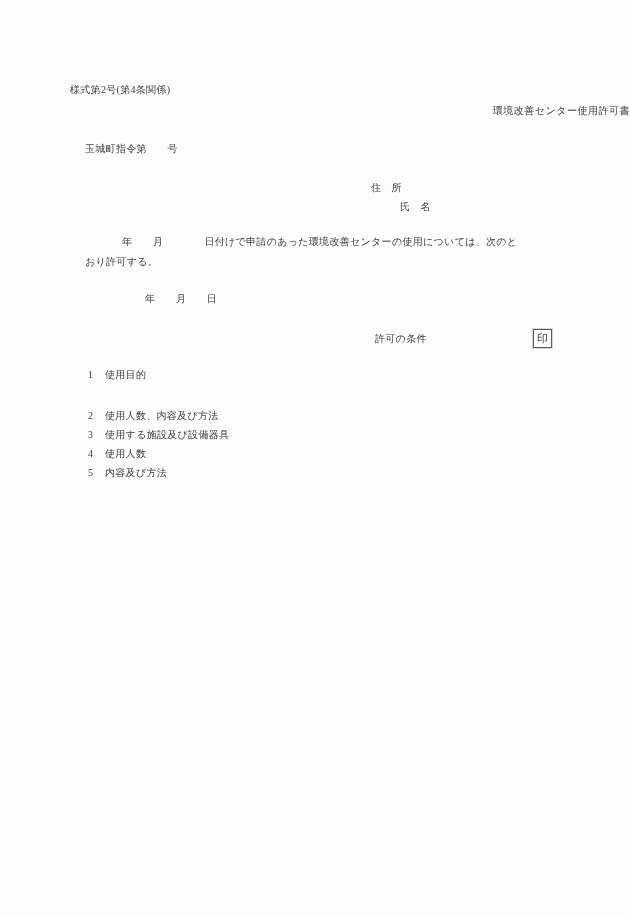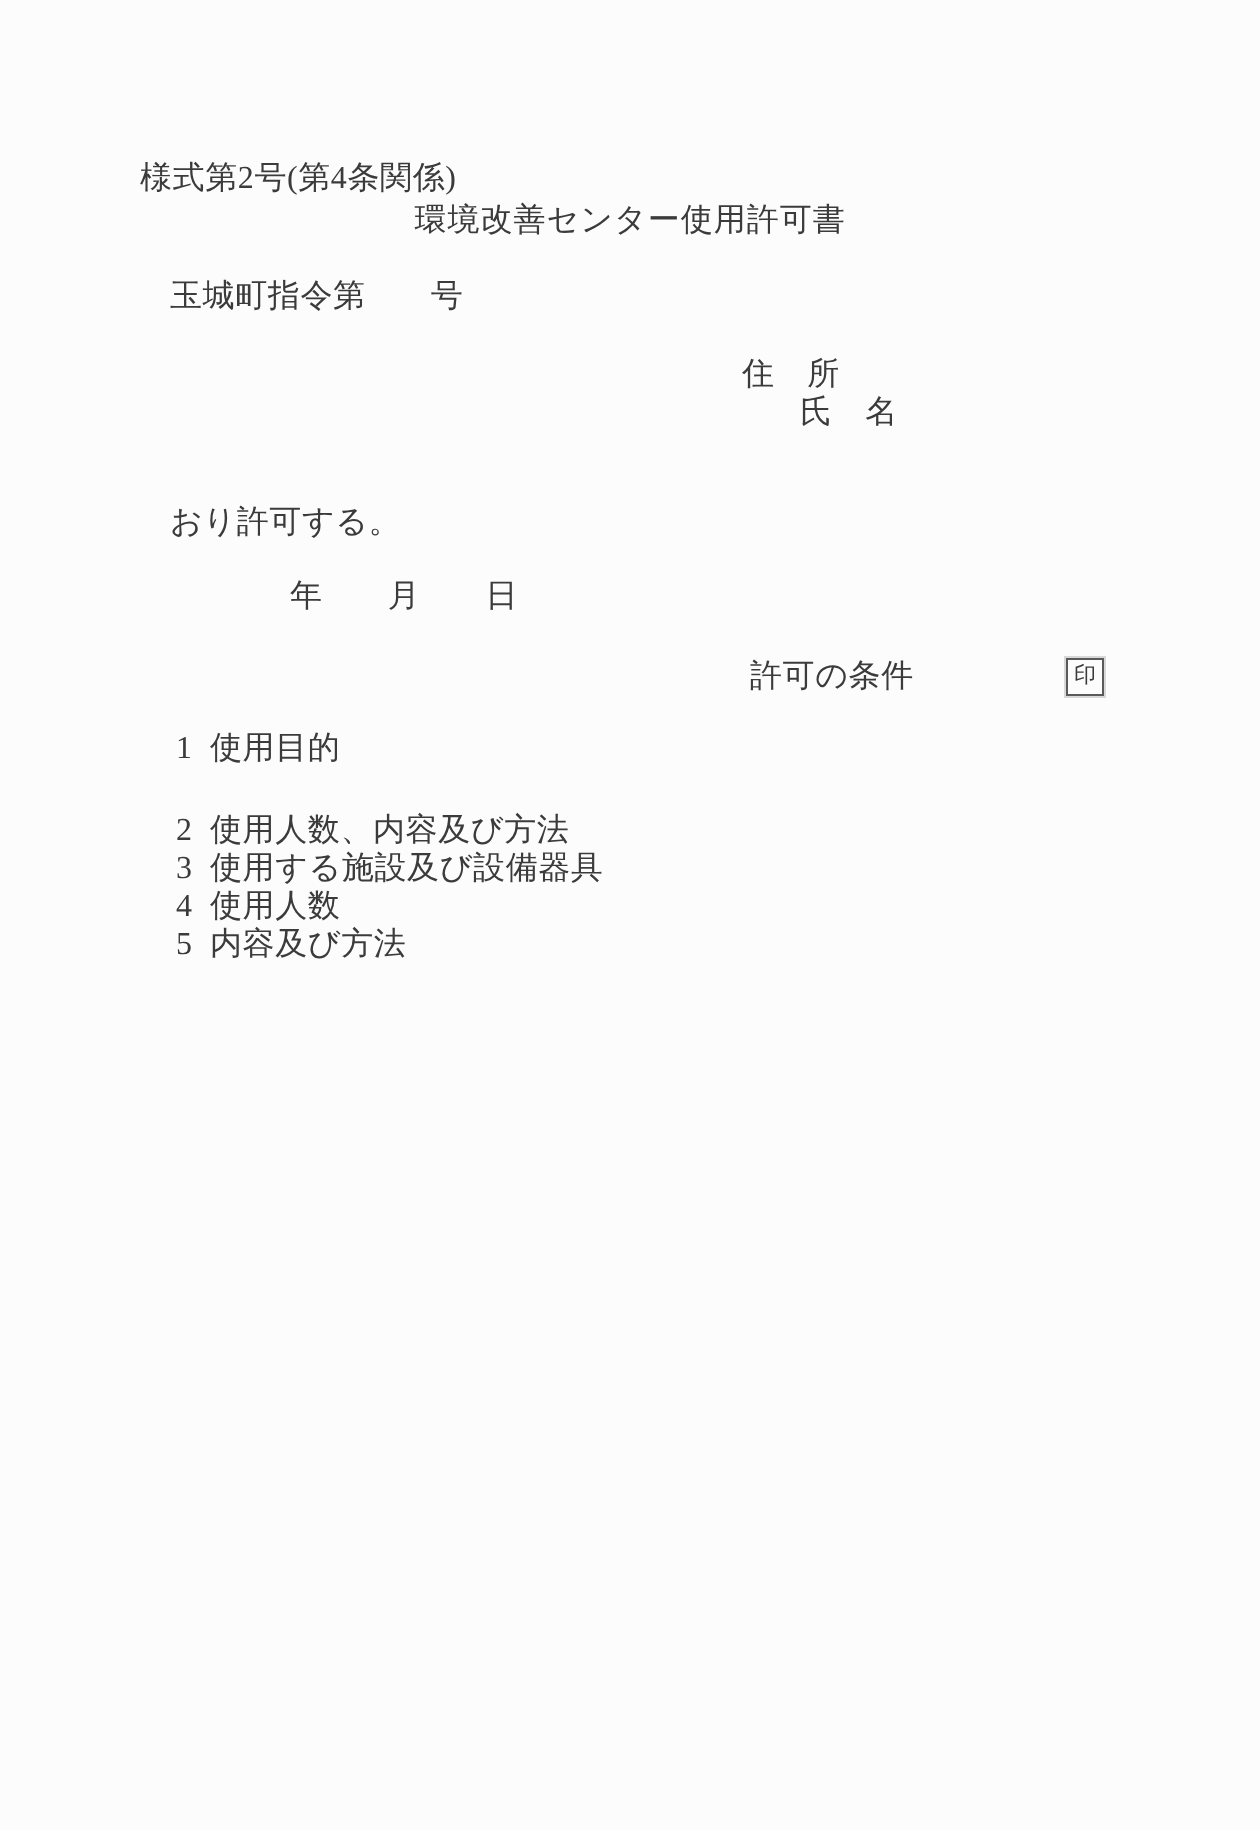--- a/index.html
+++ b/index.html
@@ -11,29 +11,29 @@
     position: relative;
     width: 630px;
     height: 915px;
     background: #fcfcfc;
     overflow: hidden;
     font-family: "Liberation Serif", "DejaVu Serif", serif;
     color: #3b3b3b;
   }
   .t {
     position: absolute;
-    font-size: 16px;
+    font-size: 10px;
     line-height: 13px;
     white-space: pre;
     letter-spacing: 0.3px;
   }
   .title-line {
     left: 0;
     width: 630px;
-    text-align: center;
+    text-align: right;
     letter-spacing: 0.5px;
   }
   .seal-box {
     position: absolute;
     left: 533px;
     top: 329px;
     width: 17px;
     height: 17px;
     border: 1px solid #5a5a5a;
     box-shadow: 0 0 0 1px #d8d8d8;
@@ -52,20 +52,21 @@
   <div class="t" style="left:70px; top:83px">様式第2号(第4条関係)</div>
 
   <div class="t title-line" style="top:104px">環境改善センター使用許可書</div>
 
   <div class="t" style="left:85px; top:142px">玉城町指令第　　号</div>
 
   <div class="t" style="left:371px; top:181px">住　所</div>
 
   <div class="t" style="left:400px; top:200px">氏　名</div>
 
+  <div class="t" style="left:122px; top:235px">年　　月　　　　日付けで申請のあった環境改善センターの使用については、次のと</div>
 
   <div class="t" style="left:85px; top:255px">おり許可する。</div>
 
   <div class="t" style="left:145px; top:292px">年　　月　　日</div>
 
   <div class="t" style="left:375px; top:332px">許可の条件</div>
 
   <div class="seal-box">印</div>
 
   <div class="t" style="left:88px; top:368px">1</div>

